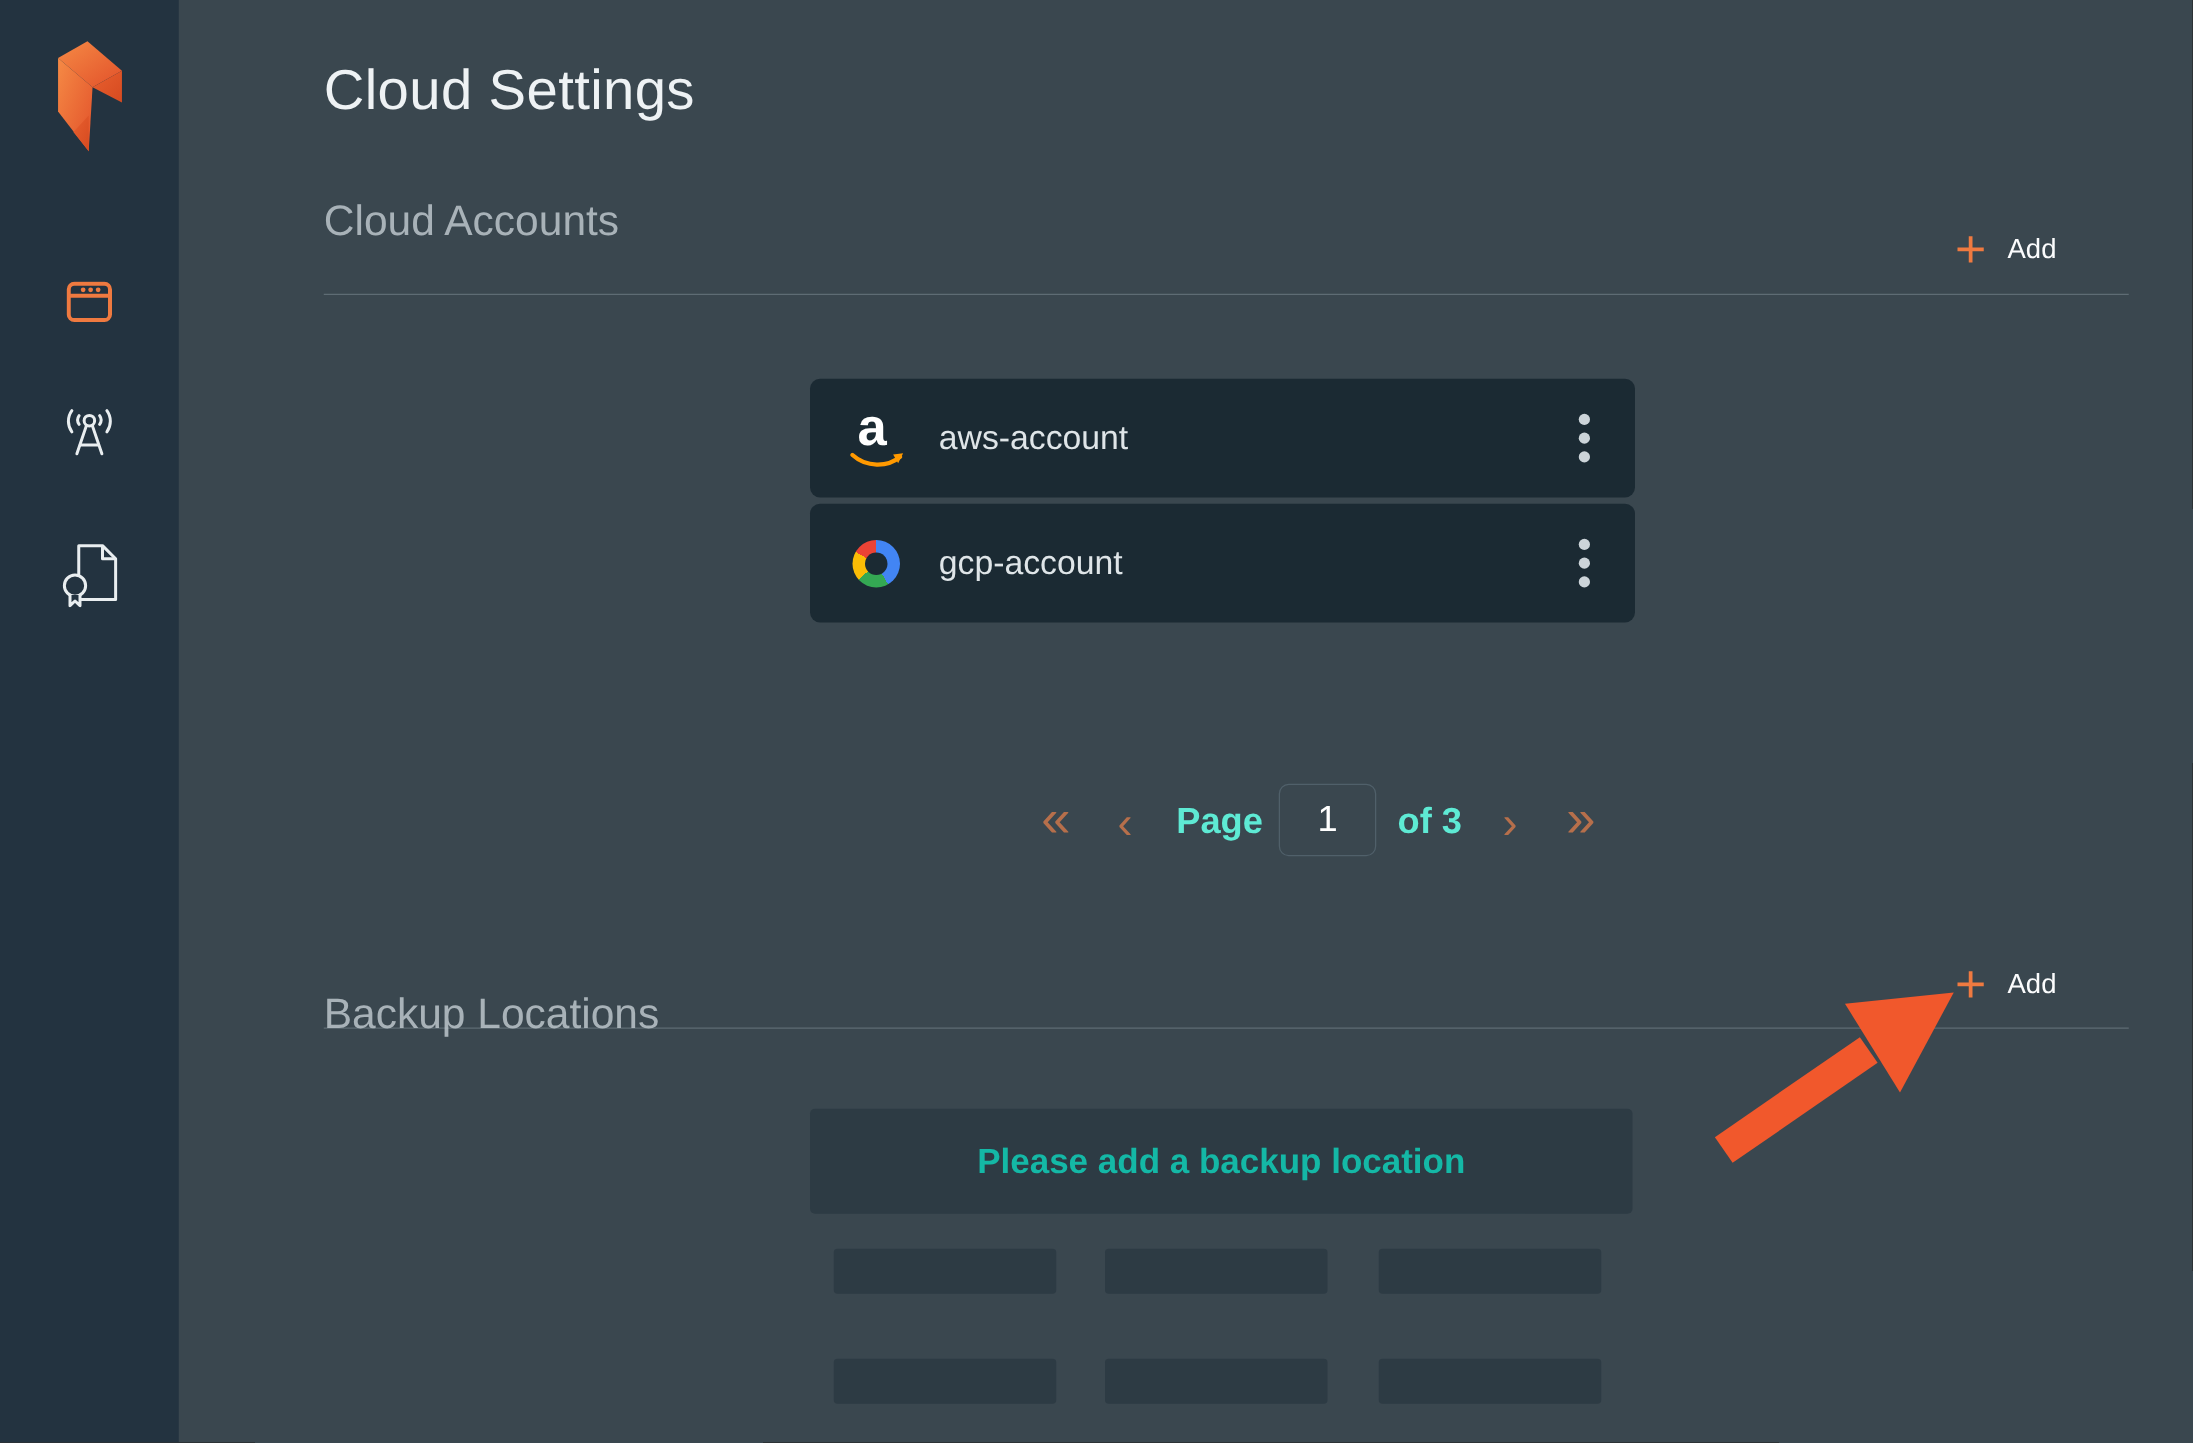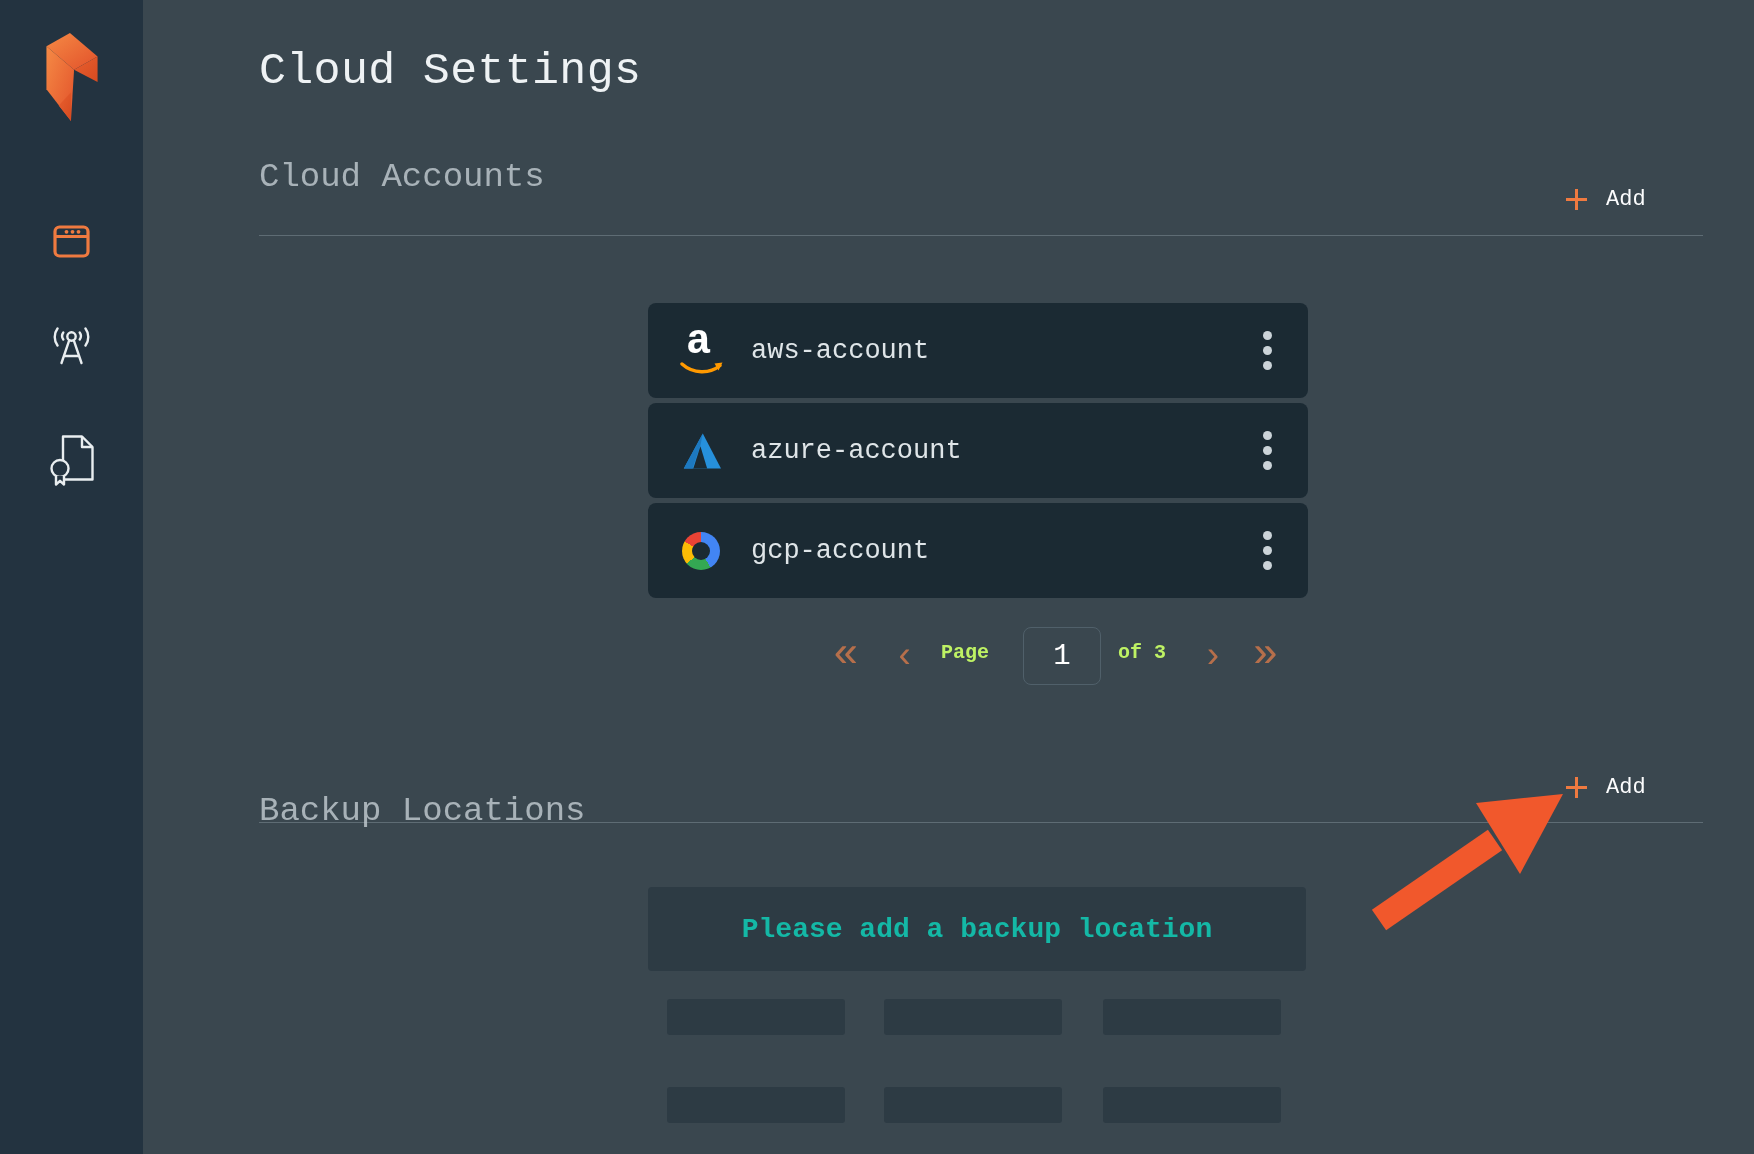--- a/index.html
+++ b/index.html
@@ -1,19 +1,19 @@
 <!DOCTYPE html>
 <html><head>
 <meta charset="utf-8">
 <style>
   html,body { margin:0; padding:0; background:#222; }
   .screen {
     position:relative; width:1754px; height:1154px; overflow:hidden;
     background:#3a474f;
-    font-family:Liberation Mono, monospace;
+    font-family:Liberation Sans, sans-serif;
     -webkit-font-smoothing:antialiased;
   }
 
   
   .sidebar { position:absolute; top:0; left:0; width:143px; height:1154px; background:#233340; }
   .logo { position:absolute; left:46px; top:32px; width:52px; height:92px; }
   .side-icon { position:absolute; left:0; width:143px; display:flex; justify-content:center; color:#e9eef0; cursor:pointer; }
   .side-icon.active { color:#ef7a40; }
   .side-icon svg { display:block; }
 
@@ -51,21 +51,21 @@
   .gcp-ring::after {
     content:""; position:absolute; inset:10px; border-radius:50%; background:#1b2a33;
   }
   .azure-svg { position:absolute; left:0; top:4px; }
 
   
   .pagination { position:absolute; left:820px; top:626px; width:480px; height:64px; }
   .pg { position:absolute; background:none; border:0; padding:0; cursor:pointer; color:#b66f4b; font-family:inherit; }
   .pg-double { font-size:42px; top:4px; line-height:50px; }
   .pg-single { font-size:36px; top:7px; line-height:50px; }
-  .pg-text { position:absolute; top:15px; font-size:20px; font-weight:600; color:#bef264; }
+  .pg-text { position:absolute; top:15px; font-size:29px; font-weight:600; color:#5eead4; }
   .page-input {
     position:absolute; left:203px; top:1px; width:78px; height:58px; box-sizing:border-box;
     background:transparent; border:1px solid #50606a; border-radius:8px;
     color:#fff; font-size:29px; font-family:inherit; text-align:center; outline:none;
   }
 
   
   .banner {
     position:absolute; left:648px; top:887px; width:658px; height:84px; background:#2d3b44;
     border-radius:4px; display:flex; align-items:center; justify-content:center;
@@ -156,35 +156,20 @@
         </svg>
       </div>
       <span class="card-label">aws-account</span>
       <button class="kebab">
           <i></i>
           <i></i>
           <i></i>
         </button>
     </div>
 
-    <div class="card">
-      <div class="provider-box">
-        <svg class="azure-svg" width="40" height="38" viewBox="0 0 100 96">
-          <polygon points="52,4 98,92 4,92" fill="#2690db"></polygon>
-          <polygon points="52,4 46,34 26,92 4,92" fill="#1d79c0"></polygon>
-          <polygon points="46,36 63,92 28,92" fill="#1b2a33"></polygon>
-        </svg>
-      </div>
-      <span class="card-label">azure-account</span>
-      <button class="kebab">
-          <i></i>
-          <i></i>
-          <i></i>
-        </button>
-    </div>
 
     <div class="card">
       <div class="provider-box">
         <div class="gcp-ring"></div>
       </div>
       <span class="card-label">gcp-account</span>
       <button class="kebab">
           <i></i>
           <i></i>
           <i></i>

